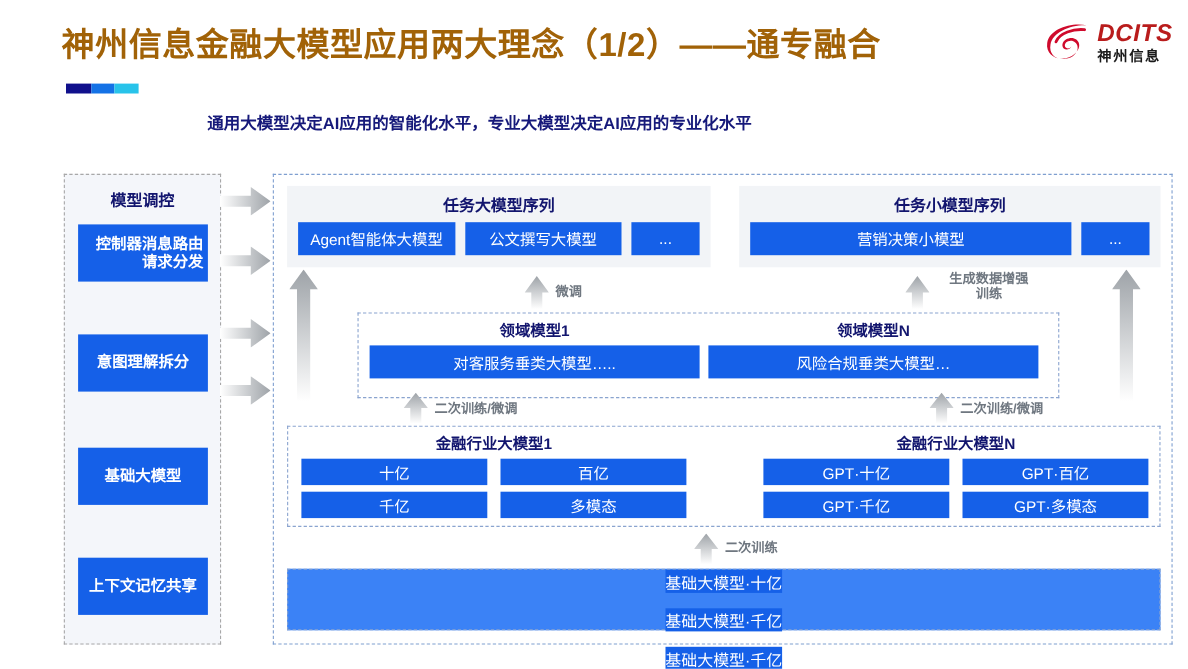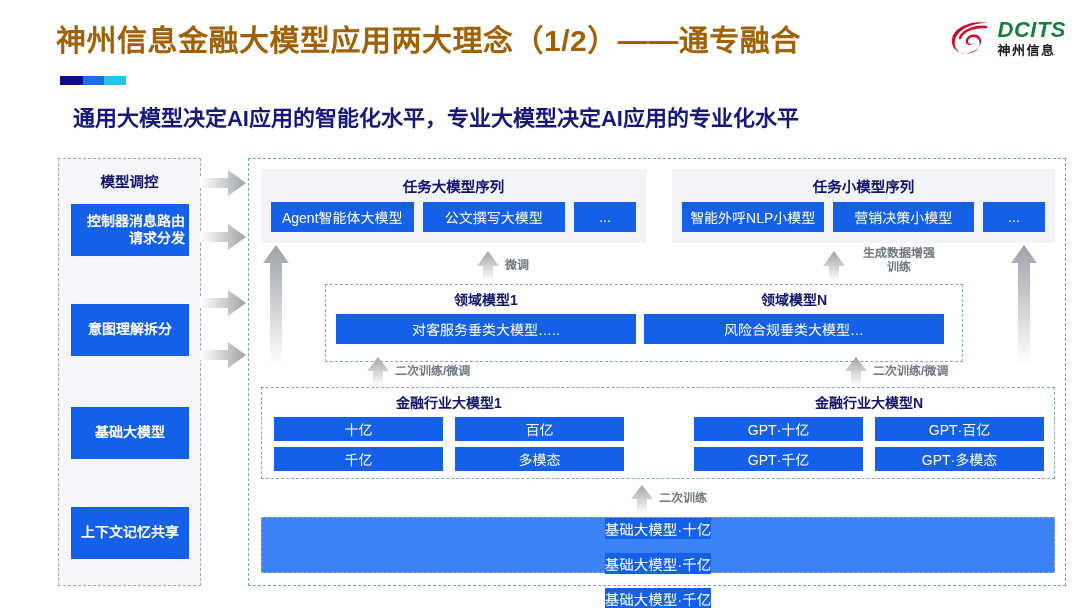--- a/index.html
+++ b/index.html
@@ -26,29 +26,29 @@
     width:66px;height:9px;display:flex;
   }
   .accent-bar i{display:block;height:100%;}
   .ab1{width:35%;background:#10108c;}
   .ab2{width:32%;background:#1472e6;}
   .ab3{width:33%;background:#28c3ea;}
 
   .subtitle{
     position:absolute;left:0;top:100px;width:872px;
     text-align:center;
-    font-size:22px;font-weight:bold;color:#16197a;
+    font-size:15px;font-weight:bold;color:#16197a;
     white-space:nowrap;
   }
 
   
   .logo{position:absolute;right:14px;top:18px;display:flex;align-items:center;gap:6px;}
   .logo-mark{width:44px;height:40px;}
   .logo-text{display:flex;flex-direction:column;line-height:1;}
-  .logo-en{font-size:22px;font-weight:bold;color:#15803d;letter-spacing:.5px;font-style:italic;}
+  .logo-en{font-size:22px;font-weight:bold;color:#b91c1c;letter-spacing:.5px;font-style:italic;}
   .logo-cn{font-size:13px;font-weight:bold;color:#1a1a1a;letter-spacing:1.5px;margin-top:3px;}
 
   
   .sidebar{
     position:absolute;left:58px;top:158px;width:143px;height:428px;
     background:#f4f6fa;border:1px dashed #a8a8a8;
     box-sizing:border-box;
   }
   .sidebar-title{
     text-align:center;font-size:14.5px;font-weight:bold;color:#12156e;
@@ -225,21 +225,20 @@
       <div class="seq-row">
         <div class="chip flexible">Agent智能体大模型</div>
         <div class="chip flexible">公文撰写大模型</div>
         <div class="chip small">...</div>
       </div>
     </div>
 
     <div class="seq seq-right">
       <div class="seq-title">任务小模型序列</div>
       <div class="seq-row">
-        <div class="chip flexible">智能外呼NLP小模型</div>
         <div class="chip flexible">营销决策小模型</div>
         <div class="chip small">...</div>
       </div>
     </div>
 
     <svg class="uparrow" style="left:14px;top:86px;width:26px;height:120px;" viewBox="0 0 26 120">
       <defs>
           <linearGradient id="gu1" x1="0" y1="1" x2="0" y2="0">
         <stop offset="0%" stop-color="#ffffff"></stop>
             <stop offset="100%" stop-color="#9ea3a8"></stop>

